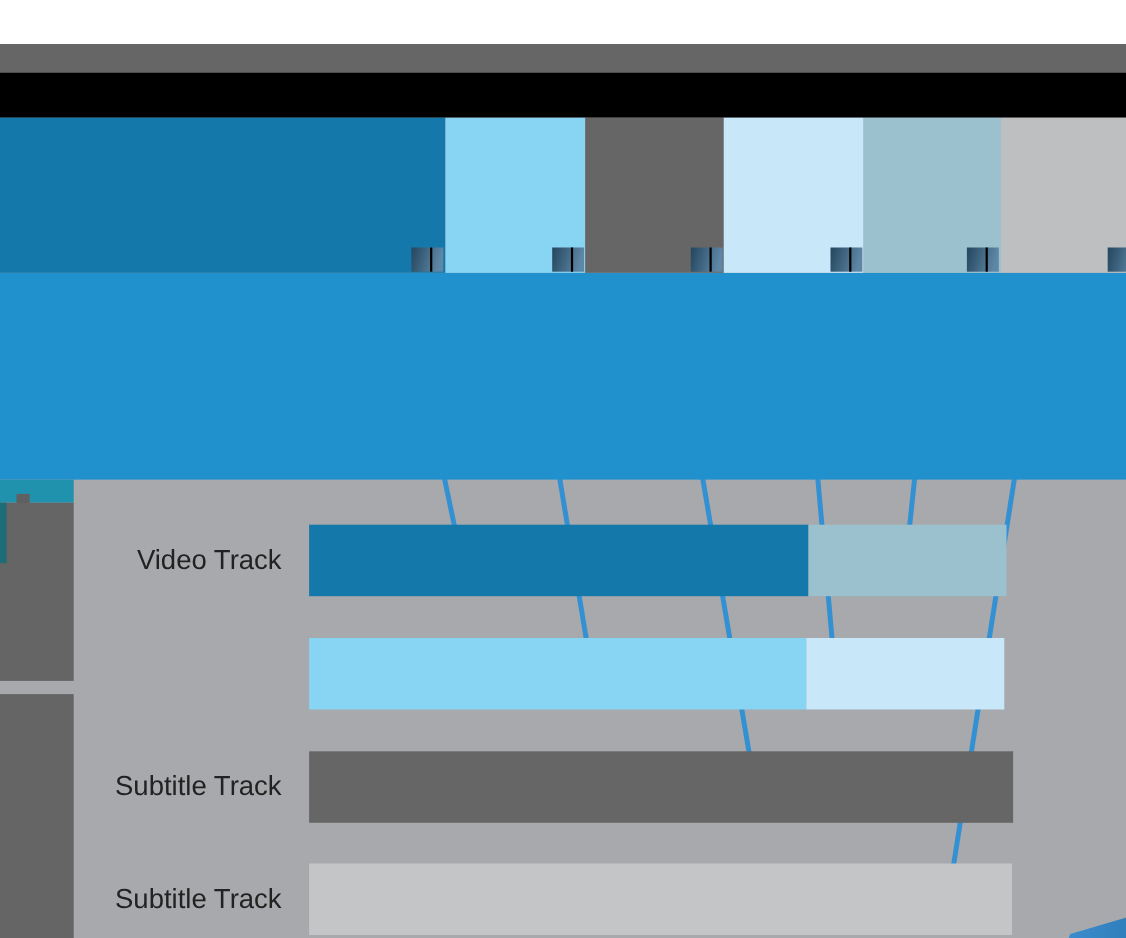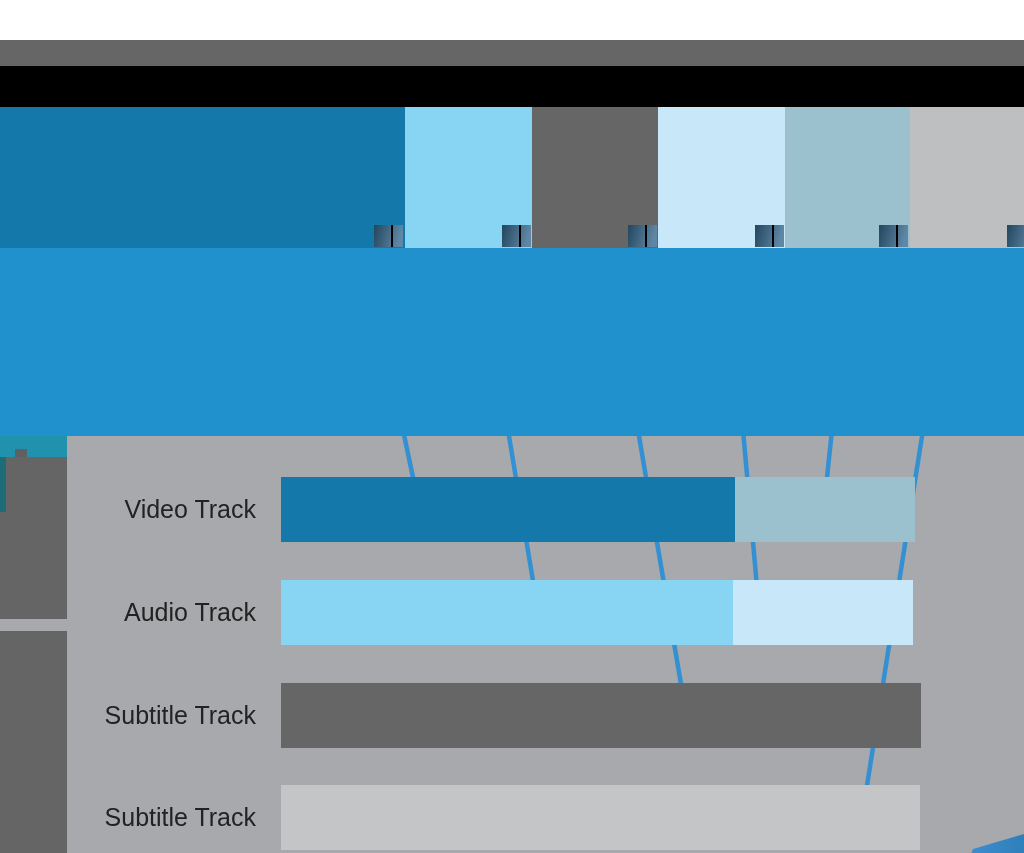--- a/index.html
+++ b/index.html
@@ -80,21 +80,20 @@
         <div class="cube-line" style="left: 58%; background: rgb(0, 0, 0);"></div>
       </div>
       <div class="cube" style="left: 1007px; top: 185px; width: 29px; height: 22px; background: linear-gradient(105deg, rgb(36, 70, 94) 0%, rgb(94, 135, 166) 85%);">
         <div class="cube-line" style="left: 58%; background: rgb(0, 0, 0);"></div>
       </div>
     </div>
   <div id="tracks" class="abs">
       <div class="track-label" style="top: 437px; width: 256px; height: 65px; line-height: 65px; color: rgb(34, 34, 34);">Video Track</div>
       <div class="track-seg" style="left: 281px; top: 437px; width: 454px; height: 65px; background: rgb(20, 120, 171);"></div>
       <div class="track-seg" style="left: 735px; top: 437px; width: 180px; height: 65px; background: rgb(155, 193, 206);"></div>
-      <div class="track-label" style="top: 540px; width: 256px; height: 65px; line-height: 65px; color: rgb(34, 34, 34);">Audio Track</div>
       <div class="track-seg" style="left: 281px; top: 540px; width: 452px; height: 65px; background: rgb(135, 212, 243);"></div>
       <div class="track-seg" style="left: 733px; top: 540px; width: 180px; height: 65px; background: rgb(200, 231, 249);"></div>
       <div class="track-label" style="top: 643px; width: 256px; height: 65px; line-height: 65px; color: rgb(34, 34, 34);">Subtitle Track</div>
       <div class="track-seg" style="left: 281px; top: 643px; width: 640px; height: 65px; background: rgb(102, 102, 102);"></div>
       <div class="track-label" style="top: 745px; width: 256px; height: 65px; line-height: 65px; color: rgb(34, 34, 34);">Subtitle Track</div>
       <div class="track-seg" style="left: 281px; top: 745px; width: 639px; height: 65px; background: rgb(196, 197, 199);"></div>
     </div>
   <div id="sidebar" class="abs">
       <div class="side-rect" style="left: 0px; top: 396px; width: 67px; height: 21px; background: rgb(33, 146, 174);"></div>
       <div class="side-rect" style="left: 15px; top: 409px; width: 12px; height: 9px; background: rgb(94, 96, 98);"></div>

